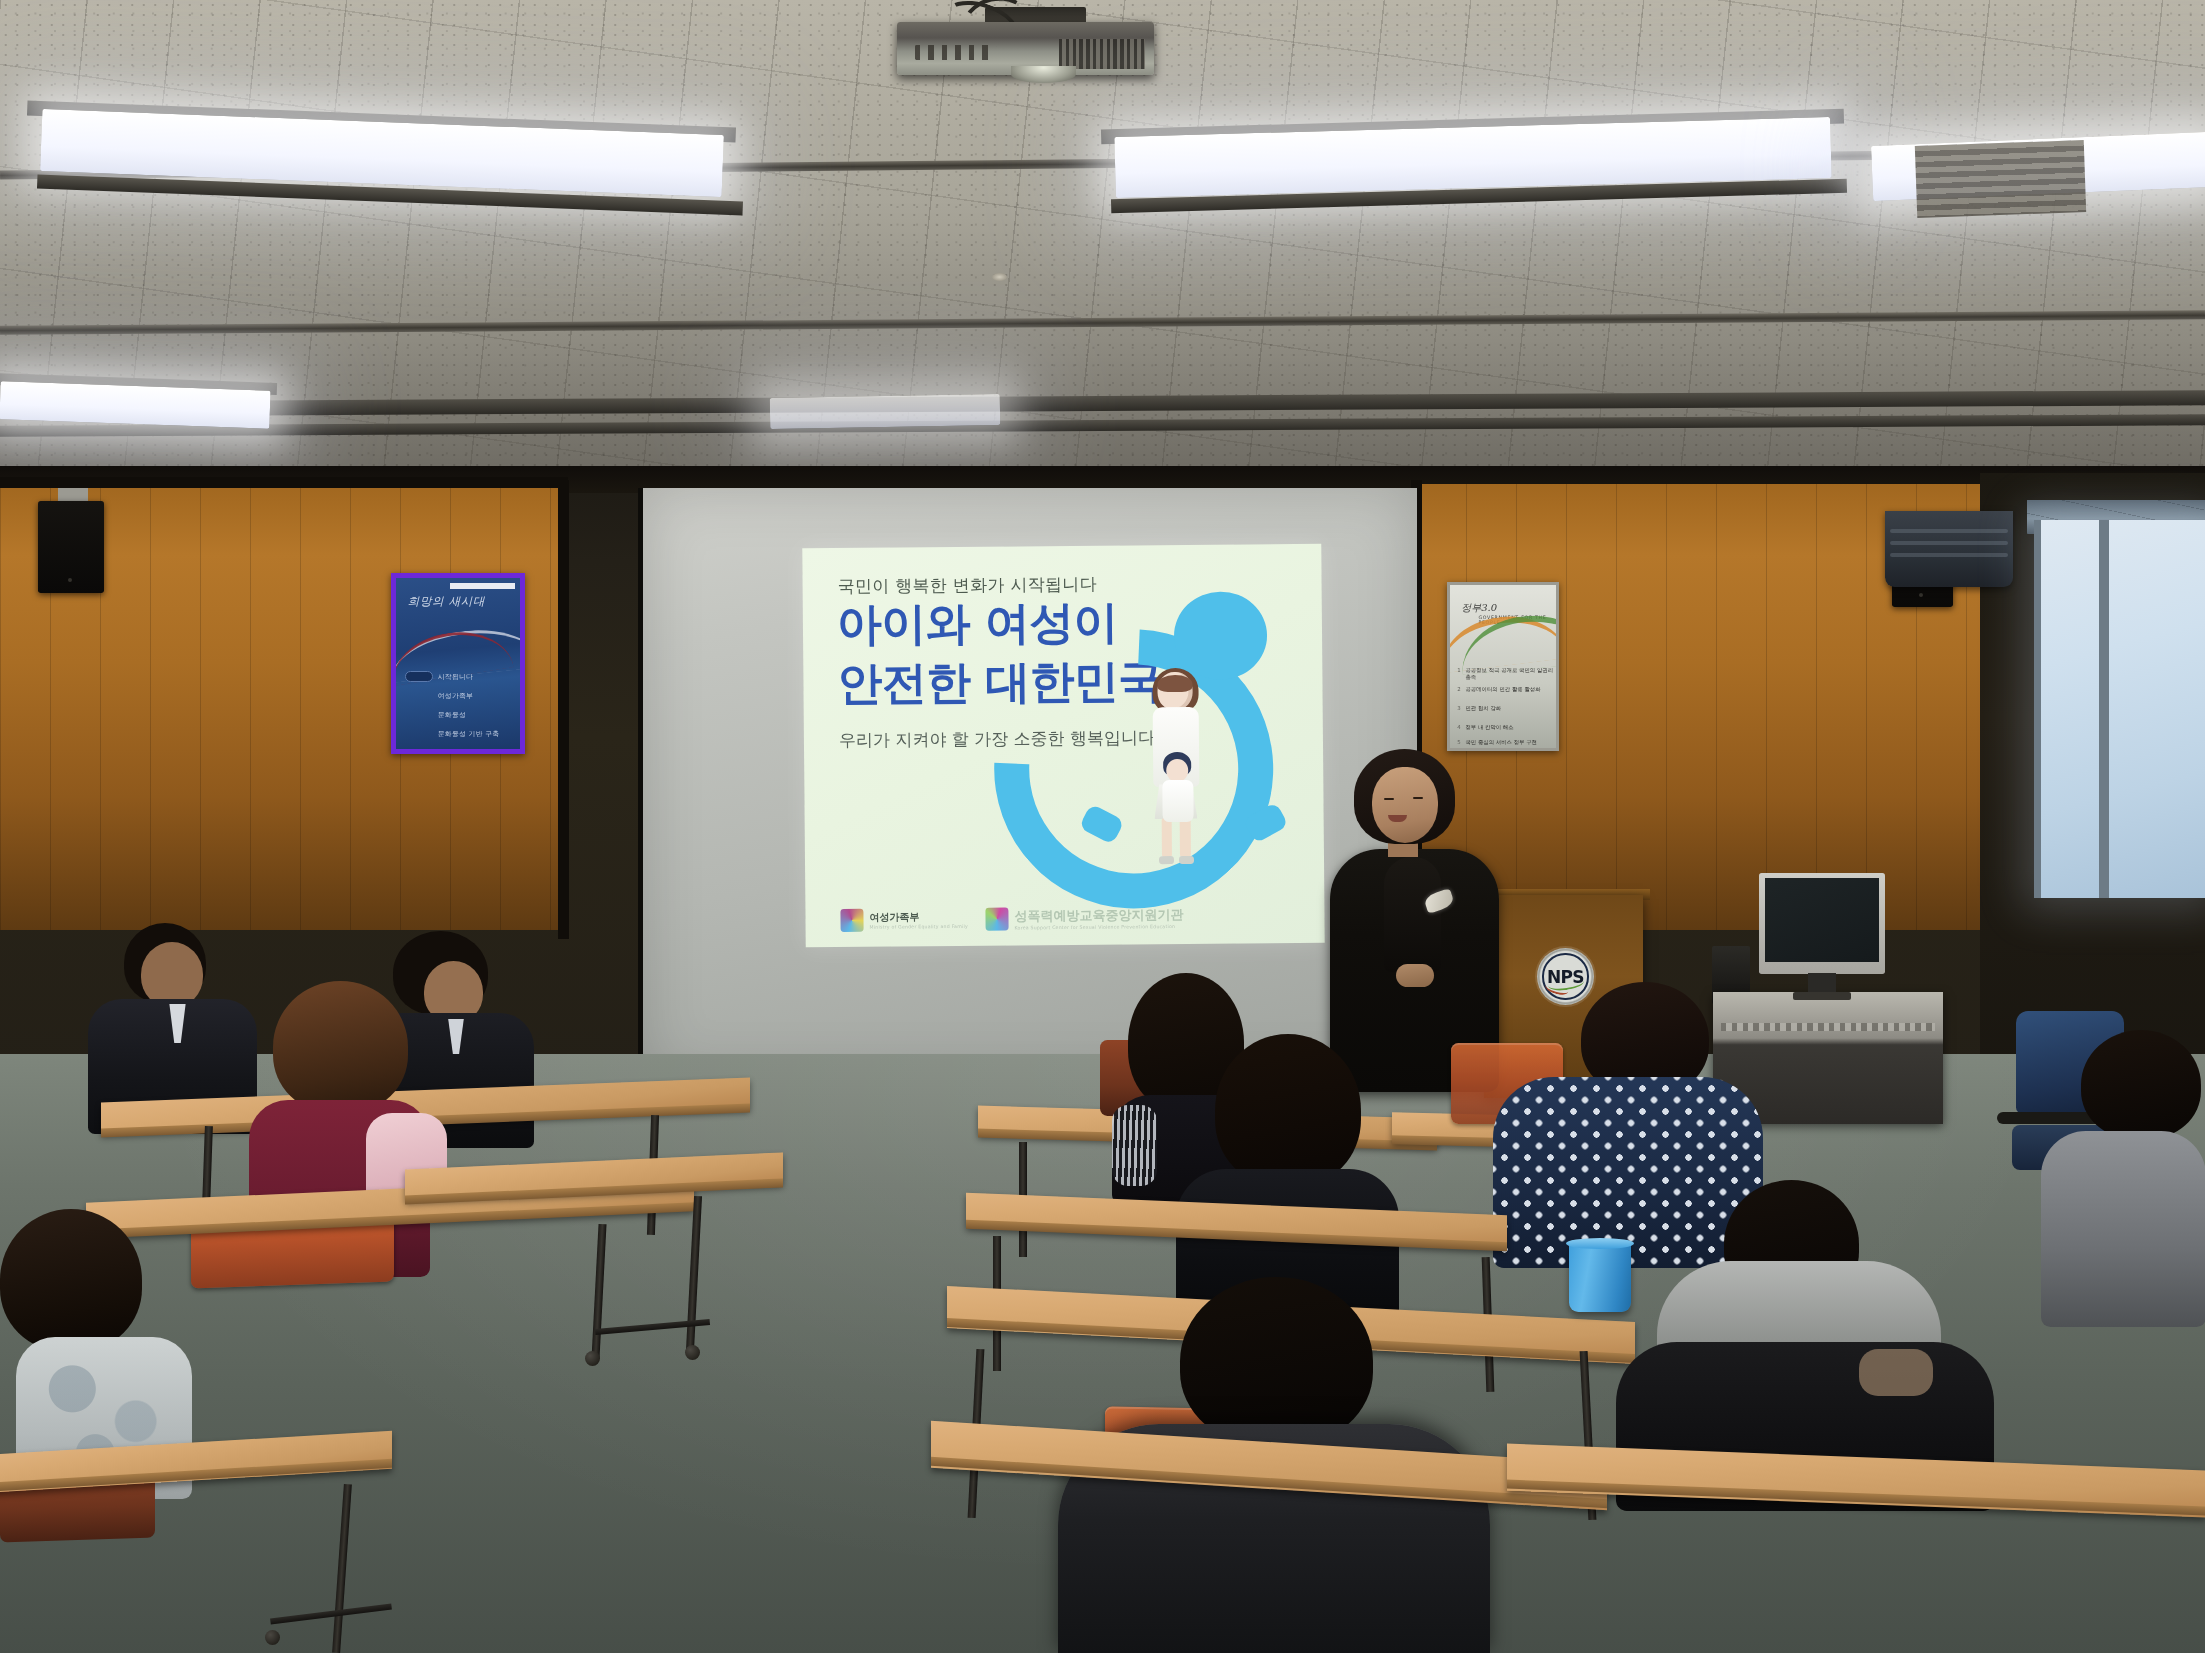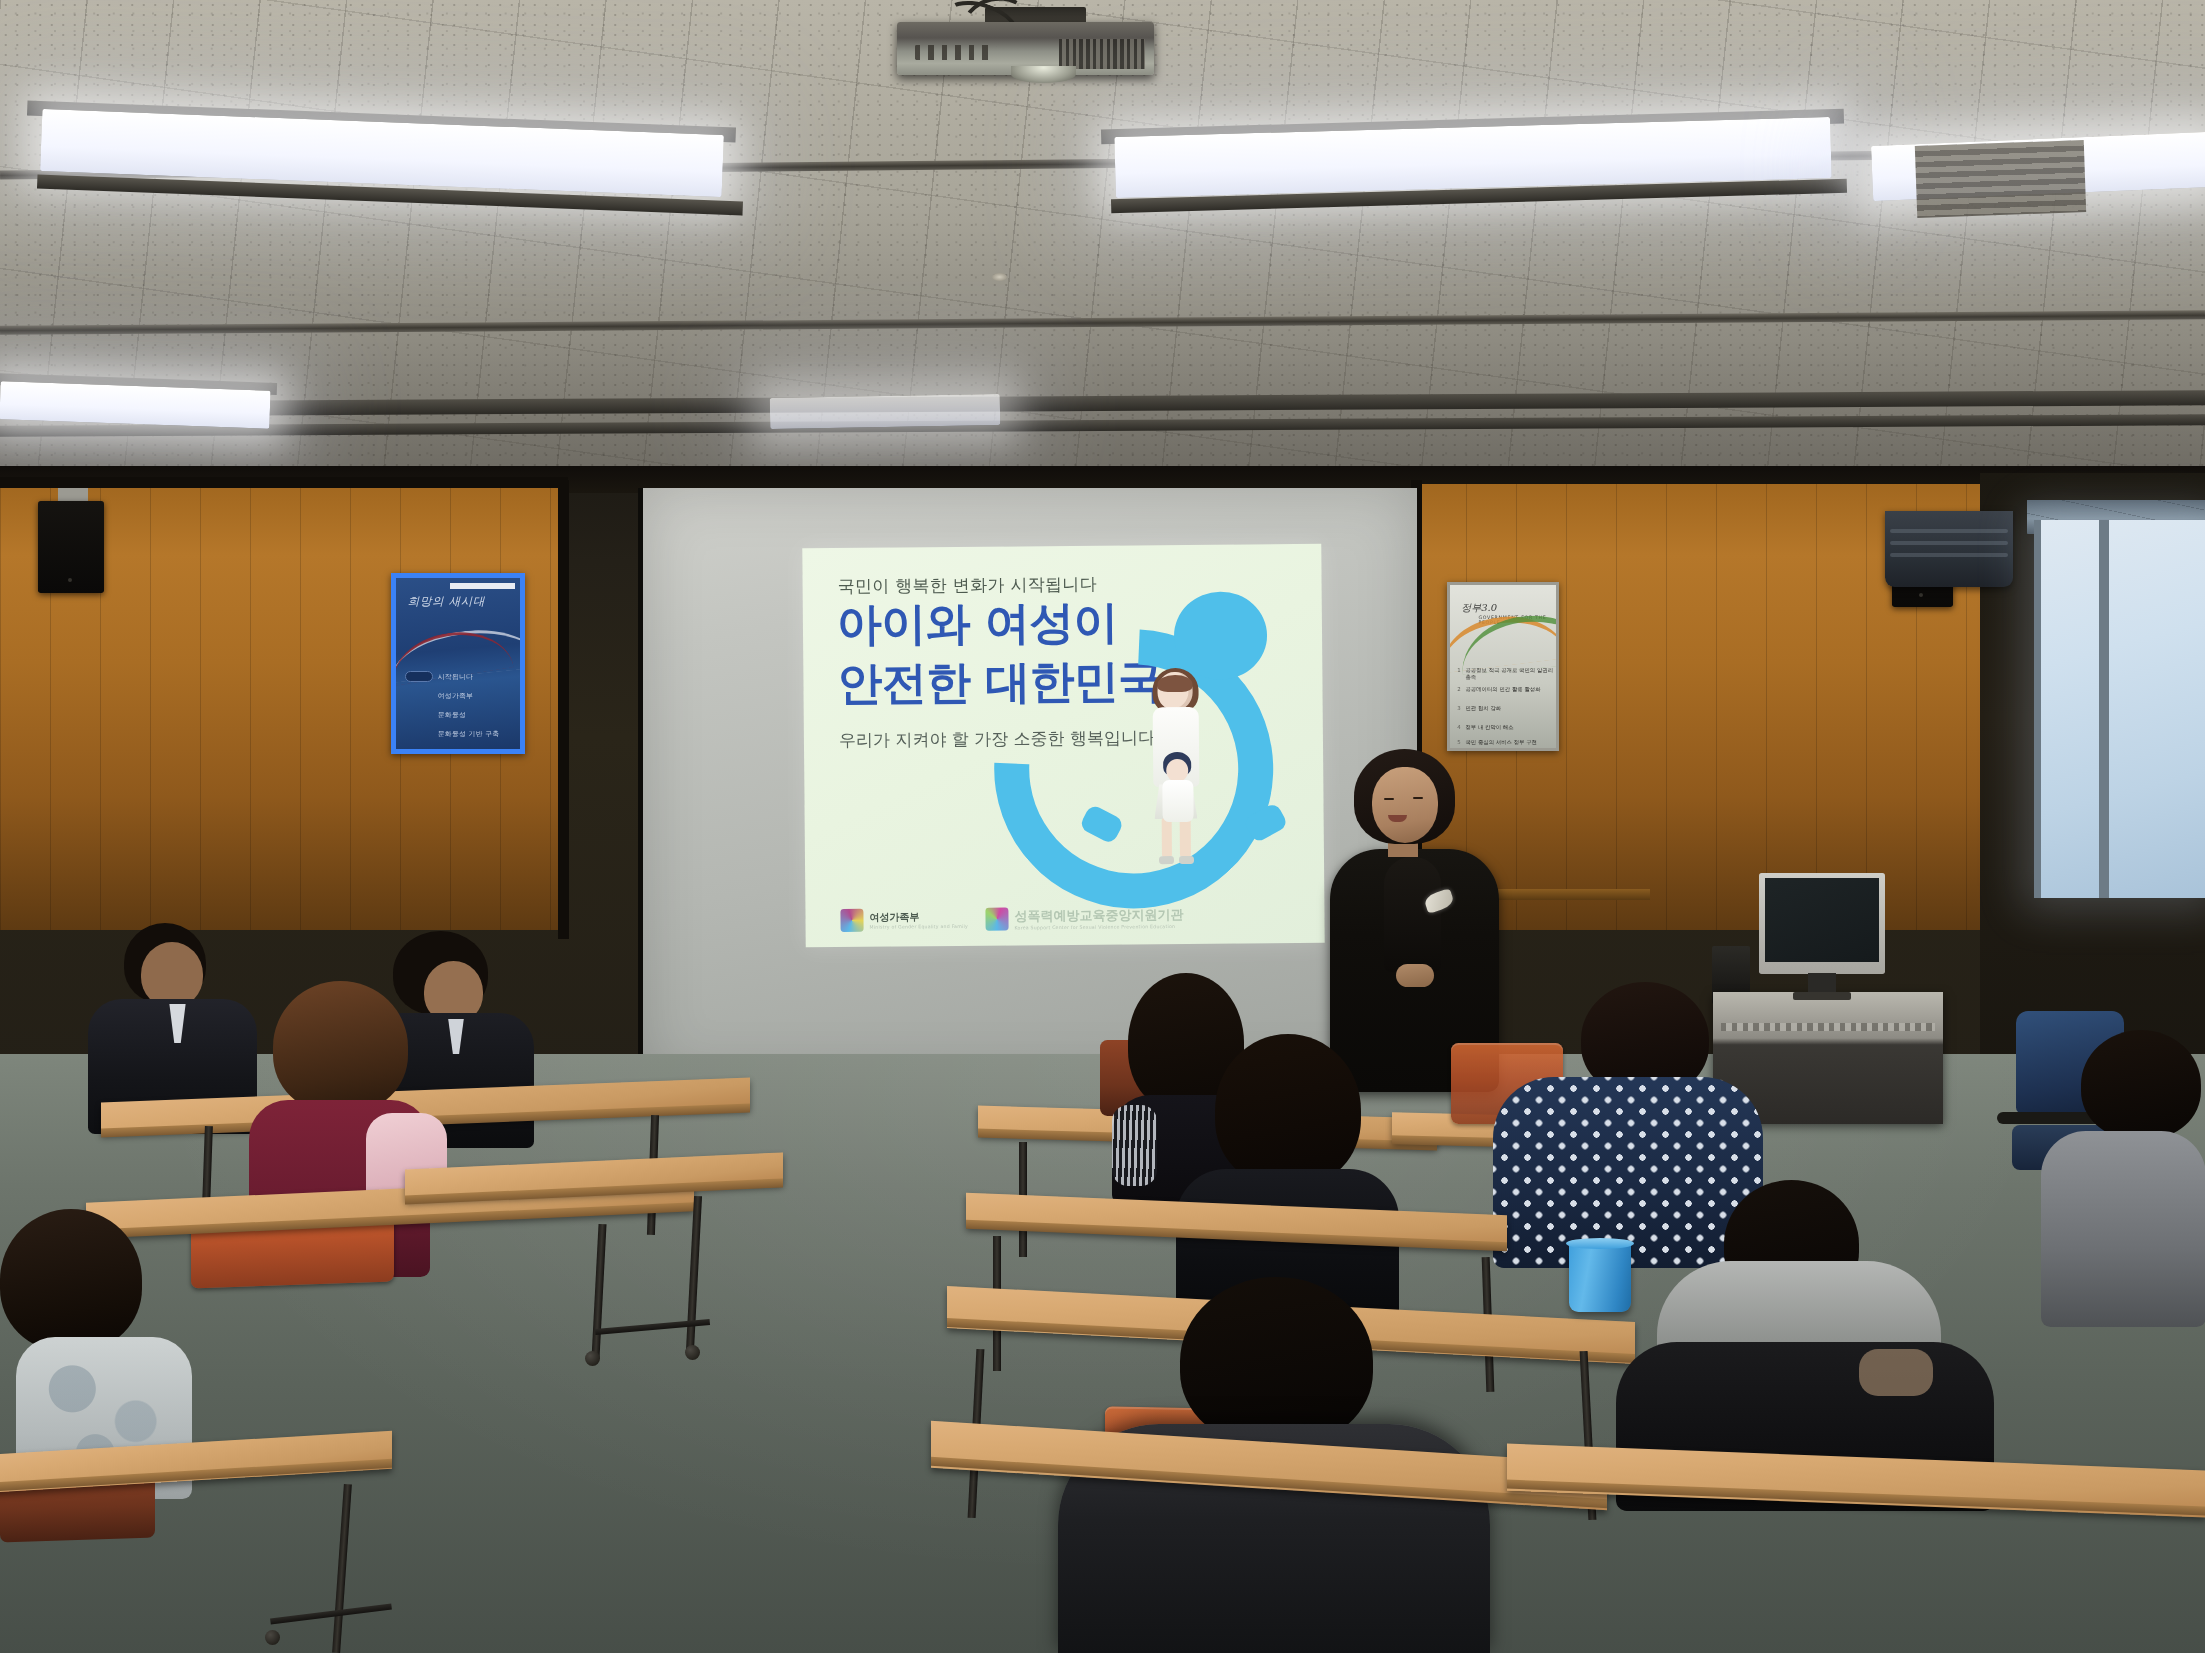--- a/index.html
+++ b/index.html
@@ -115,21 +115,21 @@
   .fg-shoe{position:absolute;top:184px;width:15px;height:8px;background:#cfd2cb;border-radius:3.4px;}
   .child{position:absolute;left:16px;top:80px;width:35px;height:81px;}
   .ch-hair{position:absolute;left:4px;top:0;width:28px;height:24px;border-radius:50% 50% 35% 35%;background:#2f3c5c;}
   .ch-head{position:absolute;left:7.4px;top:6.8px;width:21.6px;height:23px;border-radius:50%;background:#f3e0d2;}
   .ch-body{position:absolute;left:2.7px;top:28px;width:31px;height:42px;border-radius:6.8px;
     background:linear-gradient(180deg,#ffffff,#eef0ea);}
 
   
   .poster{position:absolute;box-shadow:0 2px 6.8px rgba(0,0,0,.5);}
   #poster-left{left:391px;top:573px;width:134px;height:181px;
-    background:#3b82f6;padding:4.7px;box-sizing:border-box;}
+    background:#6d28d9;padding:4.7px;box-sizing:border-box;}
   .pl-inner{width:100%;height:100%;
     background:linear-gradient(175deg,#2b4f87 0%,#1f3f74 42%,#2a558f 60%,#1b3869 100%);position:relative;overflow:hidden;}
   .pl-white{position:absolute;right:5.4px;top:5.4px;width:65px;height:6px;background:#e9ecf2;}
   .pl-title{position:absolute;left:12px;top:16px;font-size:11.5px;color:#dfe6f2;
     font-family:"DejaVu Serif","Liberation Serif",serif;font-style:italic;letter-spacing:0.7px;opacity:.92;}
   .pl-swoosh{position:absolute;left:-6.8px;top:53px;width:155px;height:41px;
     border-top:3.4px solid #cfd6e4;border-radius:50%/100% 100% 0 0;transform:rotate(-6deg);opacity:.8;}
   .pl-swoosh2{position:absolute;left:-6.8px;top:55px;width:122px;height:41px;
     border-top:3.4px solid #8d2733;border-radius:50%/100% 100% 0 0;transform:rotate(-9deg);opacity:.9;}
   .pl-badge{position:absolute;left:9.5px;top:93px;width:26px;height:9.5px;border-radius:5.4px;
@@ -433,20 +433,28 @@
   <div id="window" class="abs">
     <div class="win-mullion abs" style="left:65px;top:0;width:9.5px;height:378px;"></div>
     <div class="win-mullion abs" style="left:0;top:0;width:6.8px;height:378px;"></div>
   </div>
 
   <div id="floor" class="abs">
     <div class="floor-sheen"></div>
   </div>
 
   <div id="podium-top" class="abs"></div>
+  <div id="podium" class="abs">
+    <div class="nps">
+      <div class="nps-ring"></div>
+      <div class="nps-swoosh"></div>
+      <div class="nps-swoosh2"></div>
+      <div class="nps-txt">NPS</div>
+    </div>
+  </div>
 
   <div id="pc-tower" class="abs"></div>
   <div id="avcabinet" class="abs">
     <div class="av-vent"></div>
   </div>
   <div id="monitor" class="abs">
     <div class="mon-bezel"></div>
     <div class="mon-screen"></div>
     <div class="mon-stand"></div>
     <div class="mon-base"></div>

